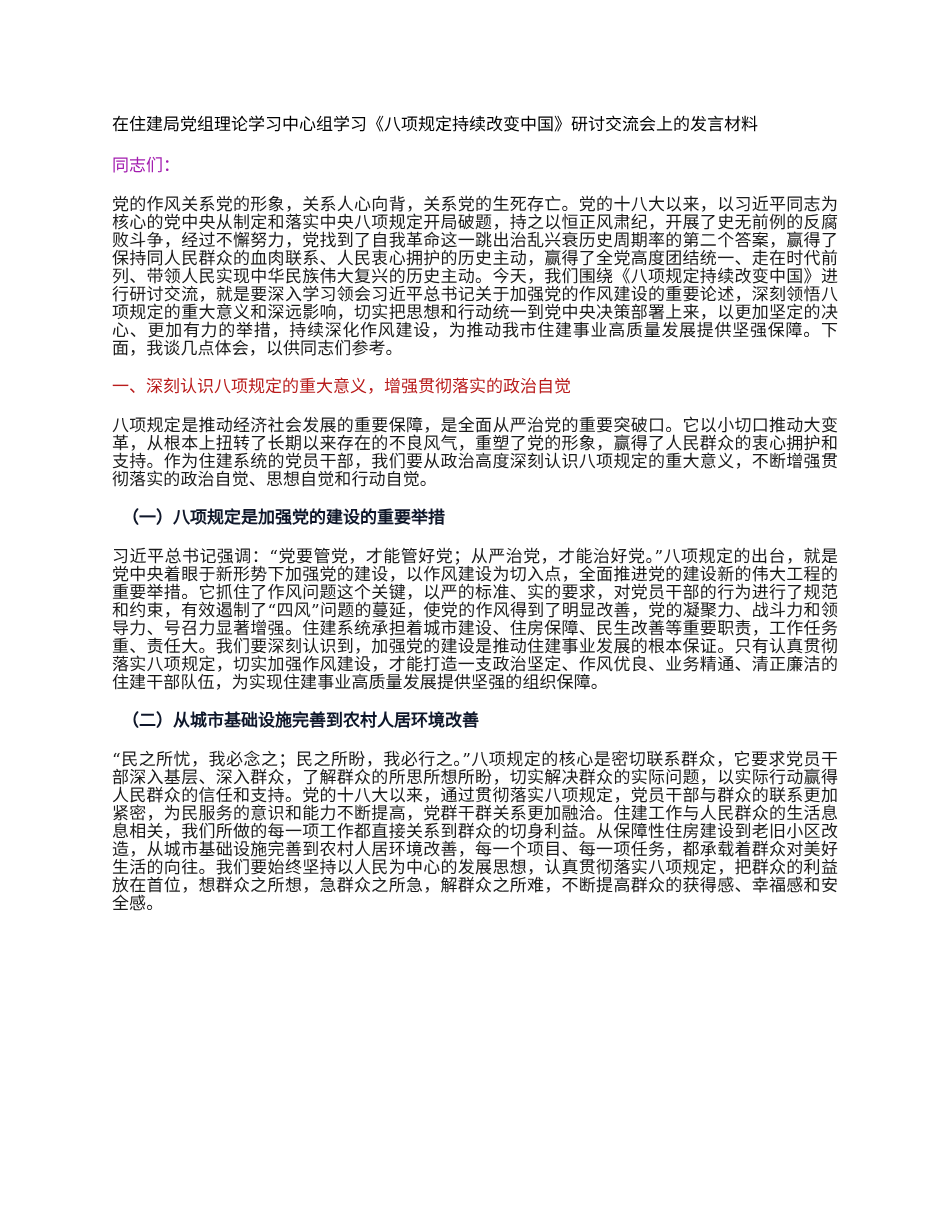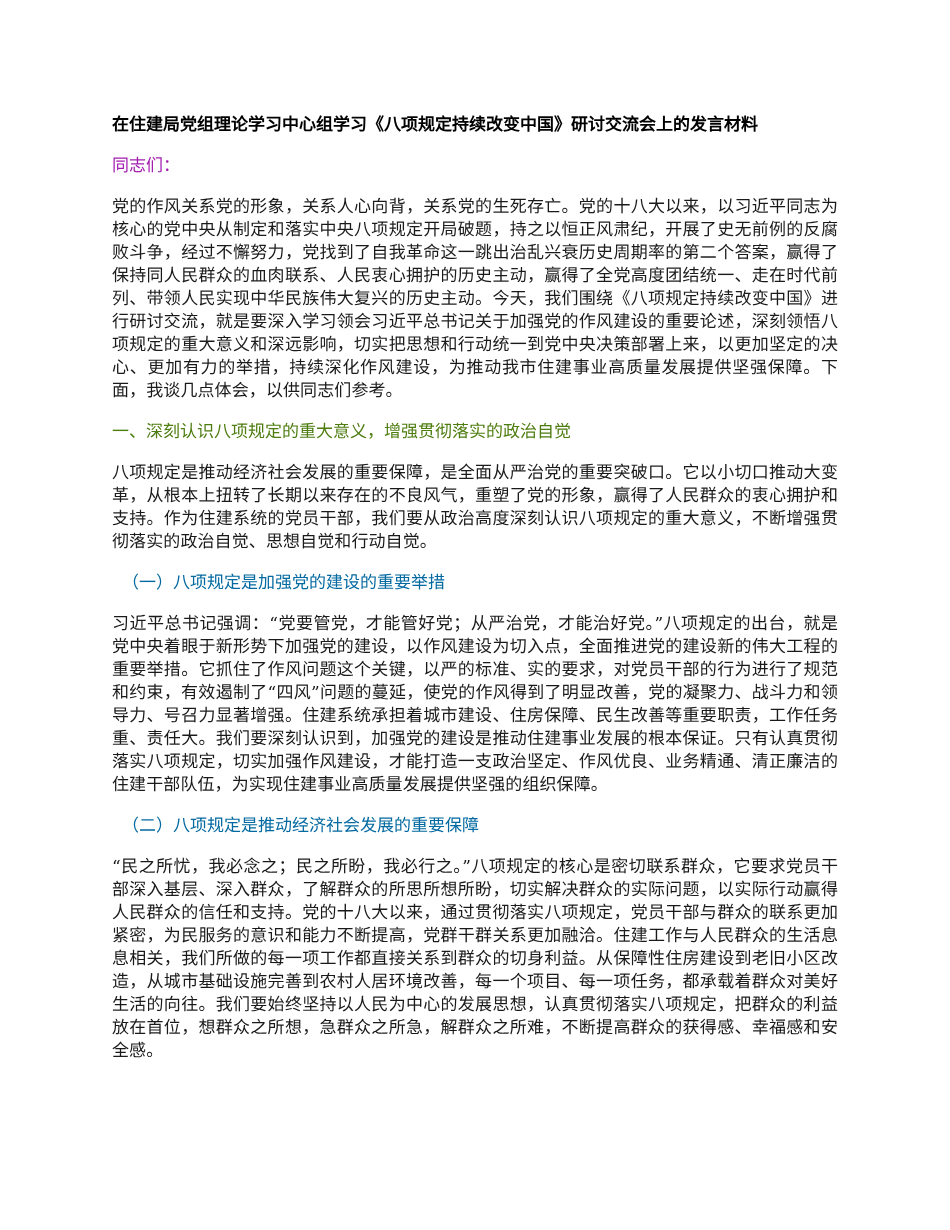--- a/index.html
+++ b/index.html
@@ -19,56 +19,56 @@
   .page {
     position: relative;
     width: 950px;
     height: 1230px;
     box-sizing: border-box;
     padding: 112px 112px 0 112px;
     background: #ffffff;
   }
   .doc-title {
     font-family: "DejaVu Sans", "Liberation Sans", sans-serif;
-    font-weight: bold;
+    font-weight: normal;
     font-size: 17px;
     line-height: 24px;
     color: #000000;
     margin: 0 0 18px 0;
     letter-spacing: 0;
     white-space: nowrap;
   }
   .salutation {
     font-size: 17px;
     line-height: 23px;
     margin: 0 0 18px 0;
     color: #a21caf;
   }
   .para {
     font-size: 17px;
-    line-height: 23px;
+    line-height: 18px;
     margin: 0 0 18px 0;
     text-align: justify;
     text-justify: inter-ideograph;
     color: #1a1a1a;
     letter-spacing: 0.1px;
   }
   .heading-1 {
     font-size: 17px;
     line-height: 23px;
     margin: 0 0 18px 0;
-    color: #4d7c0f;
+    color: #b91c1c;
     font-weight: normal;
   }
   .heading-2 {
     font-size: 17px;
     line-height: 23px;
     margin: 0 0 18px 0;
-    color: #0369a1;
-    font-weight: normal;
+    color: #0f172a;
+    font-weight: bold;
     text-indent: 10px;
   }
 </style>
 </head>
 <body>
 
 <div class="page">
 
   <h1 class="doc-title">在住建局党组理论学习中心组学习《八项规定持续改变中国》研讨交流会上的发言材料</h1>
 
@@ -77,19 +77,19 @@
   <p class="para">党的作风关系党的形象，关系人心向背，关系党的生死存亡。党的十八大以来，以习近平同志为核心的党中央从制定和落实中央八项规定开局破题，持之以恒正风肃纪，开展了史无前例的反腐败斗争，经过不懈努力，党找到了自我革命这一跳出治乱兴衰历史周期率的第二个答案，赢得了保持同人民群众的血肉联系、人民衷心拥护的历史主动，赢得了全党高度团结统一、走在时代前列、带领人民实现中华民族伟大复兴的历史主动。今天，我们围绕《八项规定持续改变中国》进行研讨交流，就是要深入学习领会习近平总书记关于加强党的作风建设的重要论述，深刻领悟八项规定的重大意义和深远影响，切实把思想和行动统一到党中央决策部署上来，以更加坚定的决心、更加有力的举措，持续深化作风建设，为推动我市住建事业高质量发展提供坚强保障。下面，我谈几点体会，以供同志们参考。</p>
 
   <h2 class="heading-1">一、深刻认识八项规定的重大意义，增强贯彻落实的政治自觉</h2>
 
   <p class="para">八项规定是推动经济社会发展的重要保障，是全面从严治党的重要突破口。它以小切口推动大变革，从根本上扭转了长期以来存在的不良风气，重塑了党的形象，赢得了人民群众的衷心拥护和支持。作为住建系统的党员干部，我们要从政治高度深刻认识八项规定的重大意义，不断增强贯彻落实的政治自觉、思想自觉和行动自觉。</p>
 
   <h3 class="heading-2">（一）八项规定是加强党的建设的重要举措</h3>
 
   <p class="para">习近平总书记强调：“党要管党，才能管好党；从严治党，才能治好党。”八项规定的出台，就是党中央着眼于新形势下加强党的建设，以作风建设为切入点，全面推进党的建设新的伟大工程的重要举措。它抓住了作风问题这个关键，以严的标准、实的要求，对党员干部的行为进行了规范和约束，有效遏制了“四风”问题的蔓延，使党的作风得到了明显改善，党的凝聚力、战斗力和领导力、号召力显著增强。住建系统承担着城市建设、住房保障、民生改善等重要职责，工作任务重、责任大。我们要深刻认识到，加强党的建设是推动住建事业发展的根本保证。只有认真贯彻落实八项规定，切实加强作风建设，才能打造一支政治坚定、作风优良、业务精通、清正廉洁的住建干部队伍，为实现住建事业高质量发展提供坚强的组织保障。</p>
 
-  <h3 class="heading-2">（二）八项规定是推动经济社会发展的重要保障</h3>
+  <h3 class="heading-2">（二）从城市基础设施完善到农村人居环境改善</h3>
 
   <p class="para">“民之所忧，我必念之；民之所盼，我必行之。”八项规定的核心是密切联系群众，它要求党员干部深入基层、深入群众，了解群众的所思所想所盼，切实解决群众的实际问题，以实际行动赢得人民群众的信任和支持。党的十八大以来，通过贯彻落实八项规定，党员干部与群众的联系更加紧密，为民服务的意识和能力不断提高，党群干群关系更加融洽。住建工作与人民群众的生活息息相关，我们所做的每一项工作都直接关系到群众的切身利益。从保障性住房建设到老旧小区改造，从城市基础设施完善到农村人居环境改善，每一个项目、每一项任务，都承载着群众对美好生活的向往。我们要始终坚持以人民为中心的发展思想，认真贯彻落实八项规定，把群众的利益放在首位，想群众之所想，急群众之所急，解群众之所难，不断提高群众的获得感、幸福感和安全感。</p>
 
 
 
 </div>
 
 </body></html>

